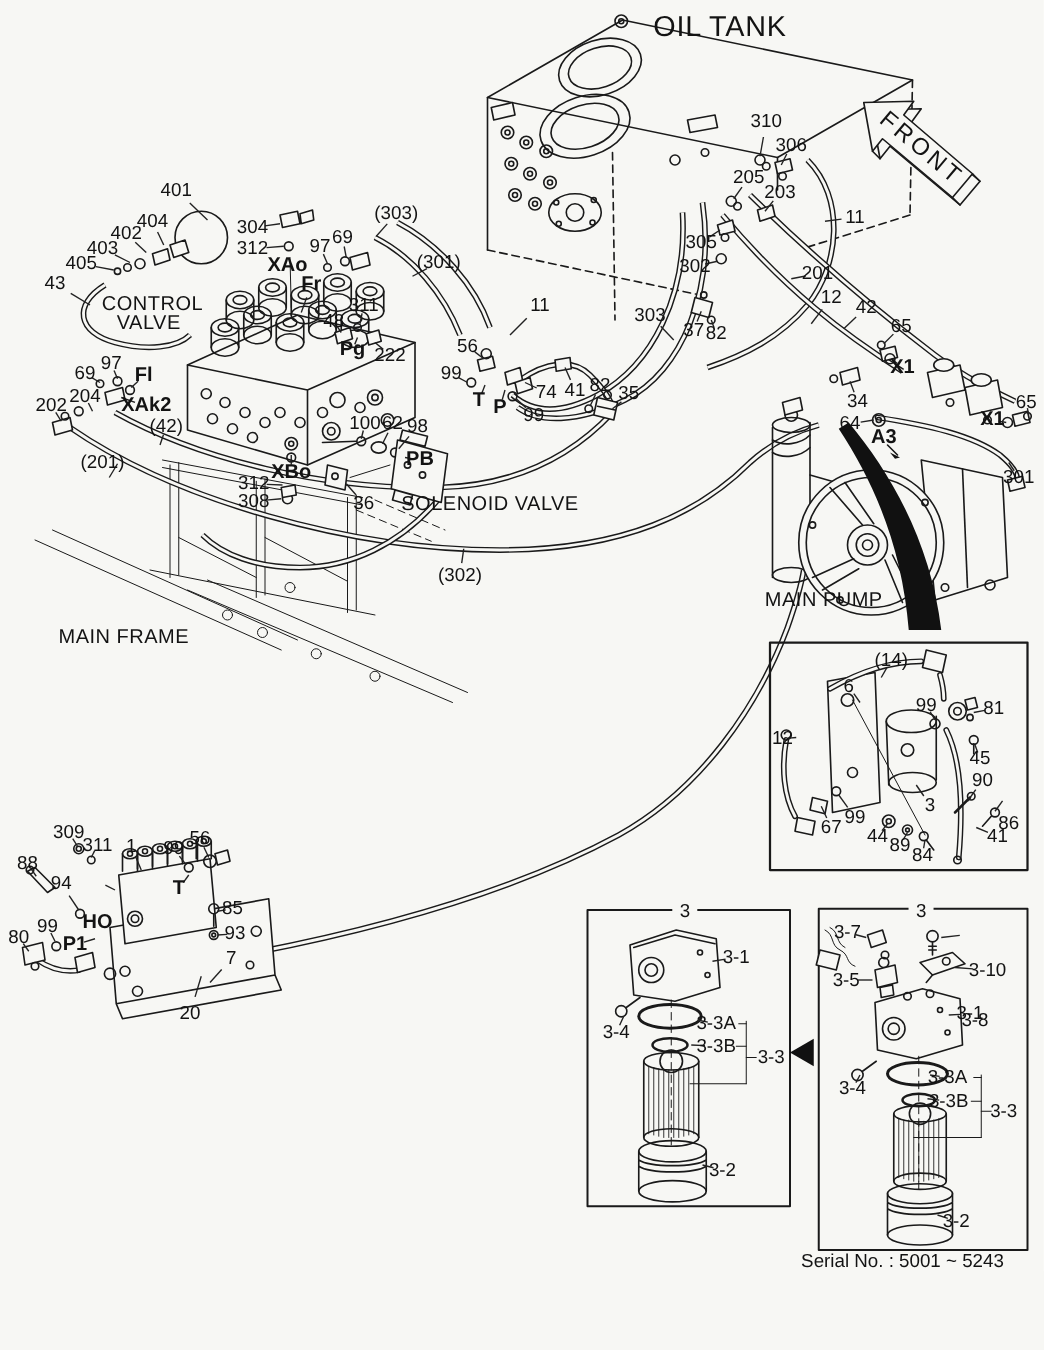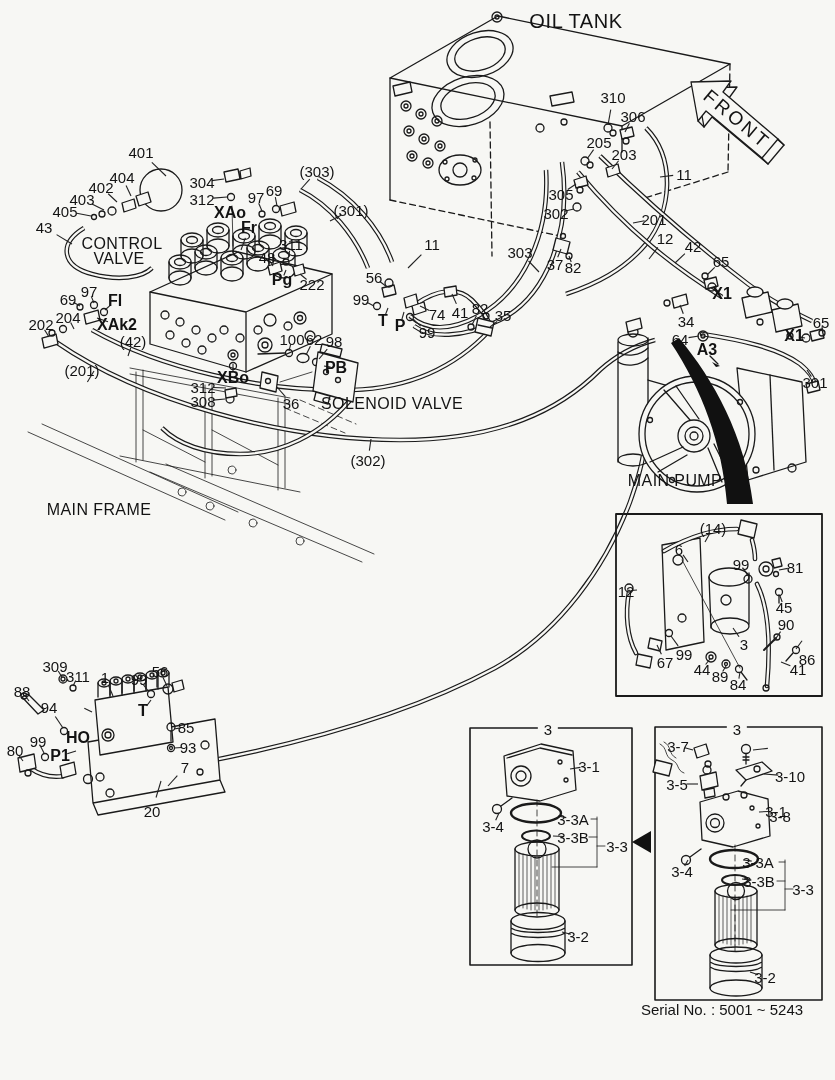--- a/index.html
+++ b/index.html
@@ -4,21 +4,21 @@
 <style>
   html,body{margin:0;padding:0}
   #stage{position:relative;width:835px;height:1080px;background:#f7f7f4;overflow:hidden;
          font-family:"Liberation Sans",sans-serif}
   #art,#leaders{position:absolute;left:0;top:0}
   #labels{position:absolute;left:0;top:0;width:835px;height:1080px;pointer-events:none}
   .lb{position:absolute;transform:translate(-50%,-50%);font:15px "Liberation Sans",sans-serif;
       color:#131313;white-space:nowrap;line-height:1}
   .lb.b{font-weight:bold;font-size:16px}
   .lb.s16{font-size:16px;letter-spacing:.4px}
-  .lb.s17{font-size:20px;letter-spacing:.6px}
+  .lb.s17{font-size:23px;letter-spacing:.6px}
   .lb.s19{font-size:19px}
   .lb.sp{letter-spacing:3px}
   .lb.bg{background:#f7f7f4;padding:0 6px}
   .ln{fill:none;stroke:#1a1a1a;stroke-width:1.3;stroke-linecap:round;stroke-linejoin:round}
   .th{stroke-width:.8}
   .w2{stroke-width:2}
   .fw{fill:#f7f7f4;stroke:#1a1a1a;stroke-width:1.3;stroke-linejoin:round}
   .blk{fill:#111;stroke:none}
   .dsh{stroke-dasharray:6 4}
   .hose-o{fill:none;stroke:#1a1a1a;stroke-width:4.6}
@@ -603,21 +603,21 @@
       <div class="lb" style="left: 665px; top: 238px;">12</div>
       <div class="lb" style="left: 693px; top: 246px;">42</div>
       <div class="lb" style="left: 721px; top: 261px;">65</div>
       <div class="lb b" style="left: 722px; top: 294px;">X1</div>
       <div class="lb" style="left: 686px; top: 321px;">34</div>
       <div class="lb" style="left: 680px; top: 339px;">64</div>
       <div class="lb b" style="left: 707px; top: 350px;">A3</div>
       <div class="lb b" style="left: 794px; top: 336px;">X1</div>
       <div class="lb" style="left: 821px; top: 322px;">65</div>
       <div class="lb" style="left: 815px; top: 382px;">301</div>
-      <div class="lb s16" style="left: 675px; top: 481px;">MAIN PUMP</div>
+      <div class="lb s16" style="left: 659px; top: 481px;">MAIN PUMP</div>
       <div class="lb" style="left: 713px; top: 528px;">(14)</div>
       <div class="lb" style="left: 679px; top: 549px;">6</div>
       <div class="lb" style="left: 741px; top: 564px;">99</div>
       <div class="lb" style="left: 795px; top: 567px;">81</div>
       <div class="lb" style="left: 626px; top: 591px;">12</div>
       <div class="lb" style="left: 784px; top: 607px;">45</div>
       <div class="lb" style="left: 786px; top: 624px;">90</div>
       <div class="lb" style="left: 807px; top: 659px; text-align: right;">86</div>
       <div class="lb" style="left: 665px; top: 662px;">67</div>
       <div class="lb" style="left: 684px; top: 654px;">99</div>

